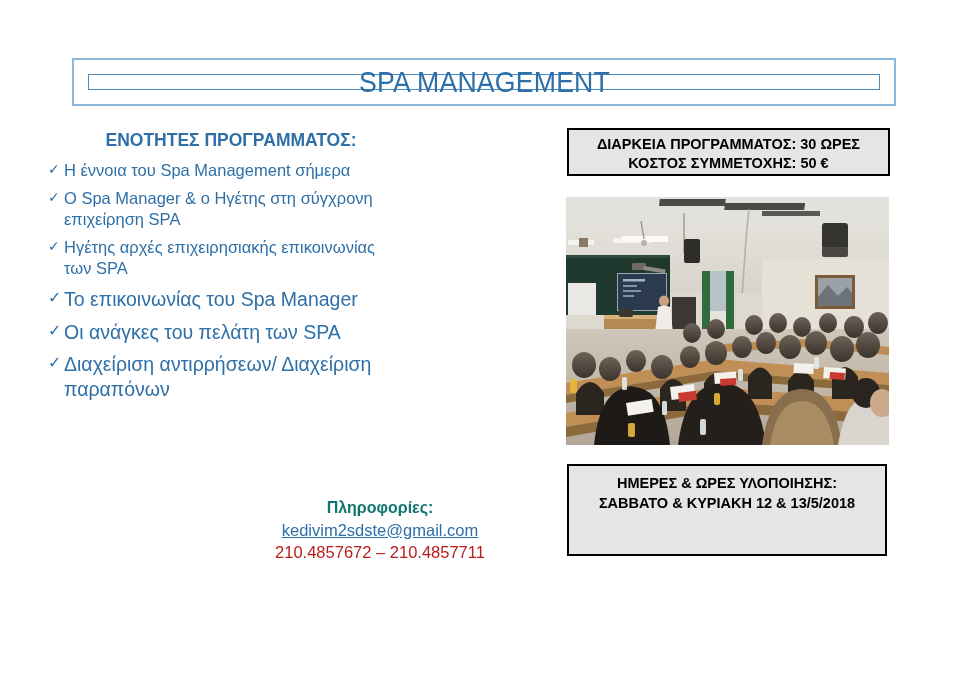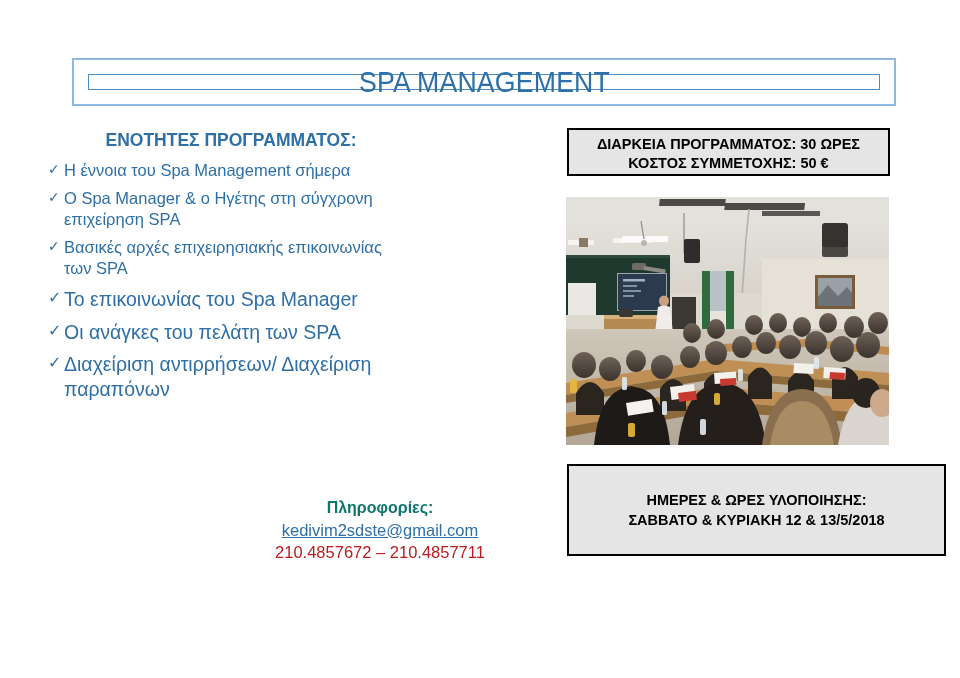--- a/index.html
+++ b/index.html
@@ -128,23 +128,23 @@
     top: 128px;
     width: 323px;
     height: 48px;
     padding-top: 5px;
   }
   .info-box.duration .line { font-size: 14.5px; line-height: 1.32; }
 
   .info-box.schedule {
     left: 567px;
     top: 464px;
-    width: 379px;
+    width: 320px;
     height: 92px;
-    padding-top: 24px;
+    padding-top: 7px;
   }
   .info-box.schedule .line { font-size: 14.5px; line-height: 1.40; }
 
   
   .photo {
     position: absolute;
     left: 566px;
     top: 197px;
     width: 323px;
     height: 248px;
@@ -170,21 +170,21 @@
     <span class="mtext">Η έννοια του Spa Management σήμερα</span>
   </div>
 
   <div class="module-item small">
     <span class="check">✓</span>
     <span class="mtext">Ο Spa Manager &amp; ο Ηγέτης στη σύγχρονη επιχείρηση SPA</span>
   </div>
 
   <div class="module-item small">
     <span class="check">✓</span>
-    <span class="mtext">Βασικές αρχές επιχειρησιακής επικοινωνίας των SPA</span>
+    <span class="mtext">Ηγέτης αρχές επιχειρησιακής επικοινωνίας των SPA</span>
   </div>
 
   <div class="module-item large">
     <span class="check">✓</span>
     <span class="mtext">Το επικοινωνίας του Spa Manager</span>
   </div>
 
   <div class="module-item large">
     <span class="check">✓</span>
     <span class="mtext">Οι ανάγκες του πελάτη των SPA</span>

